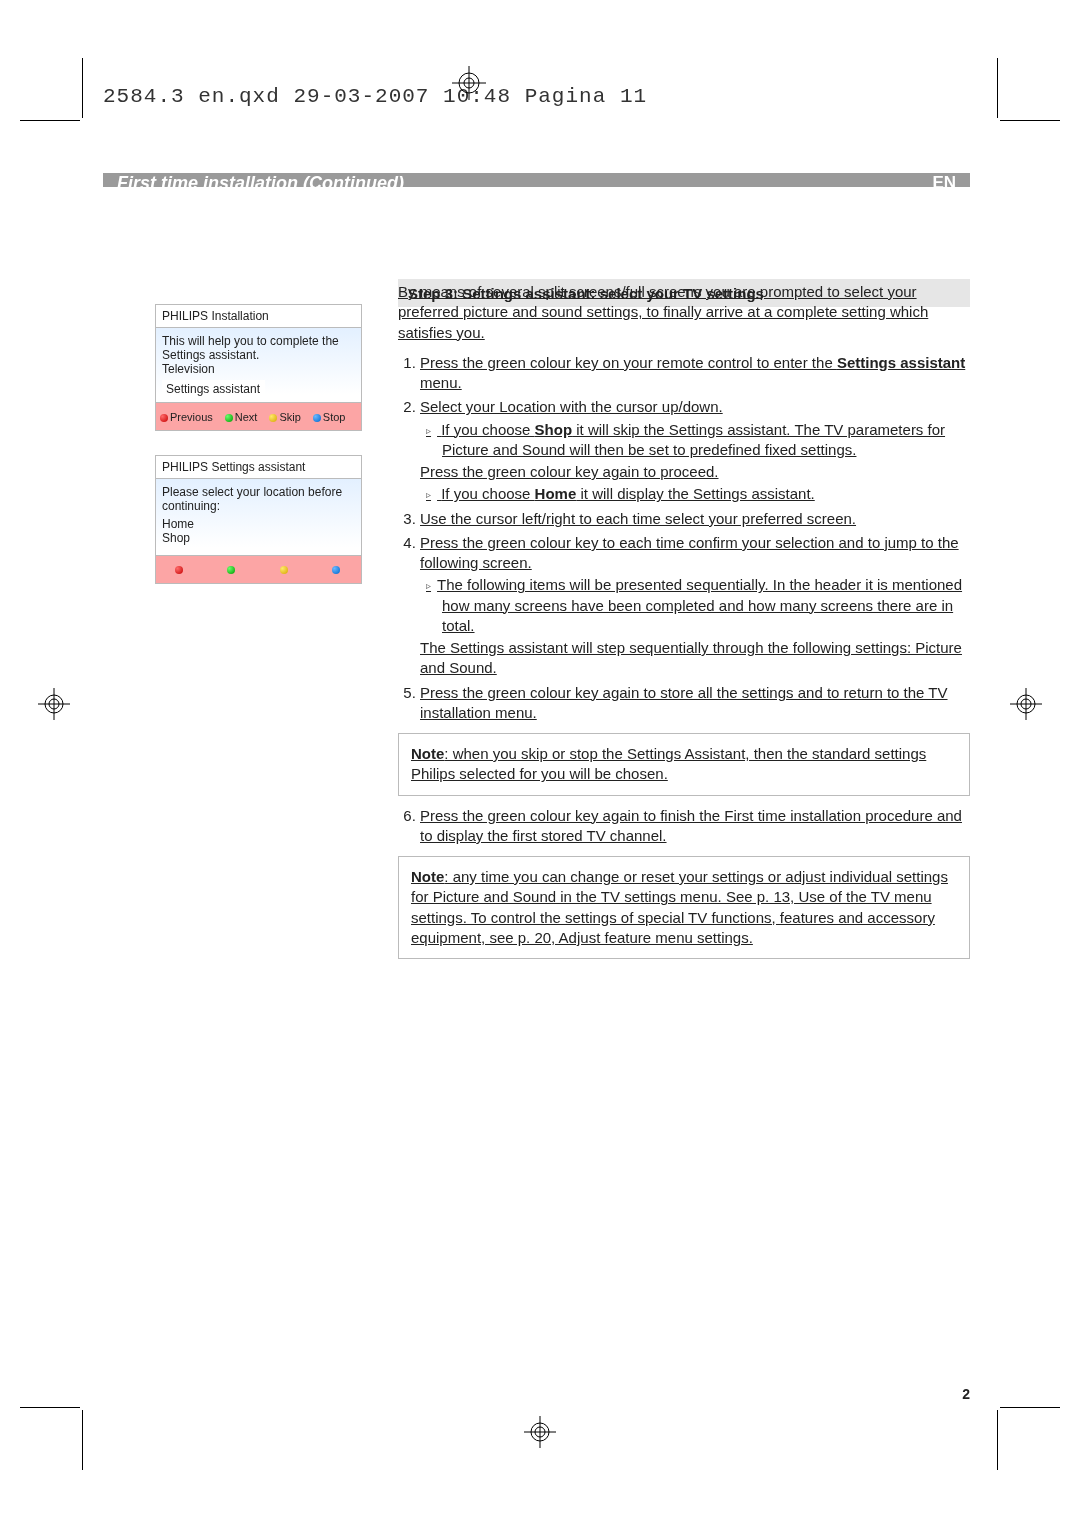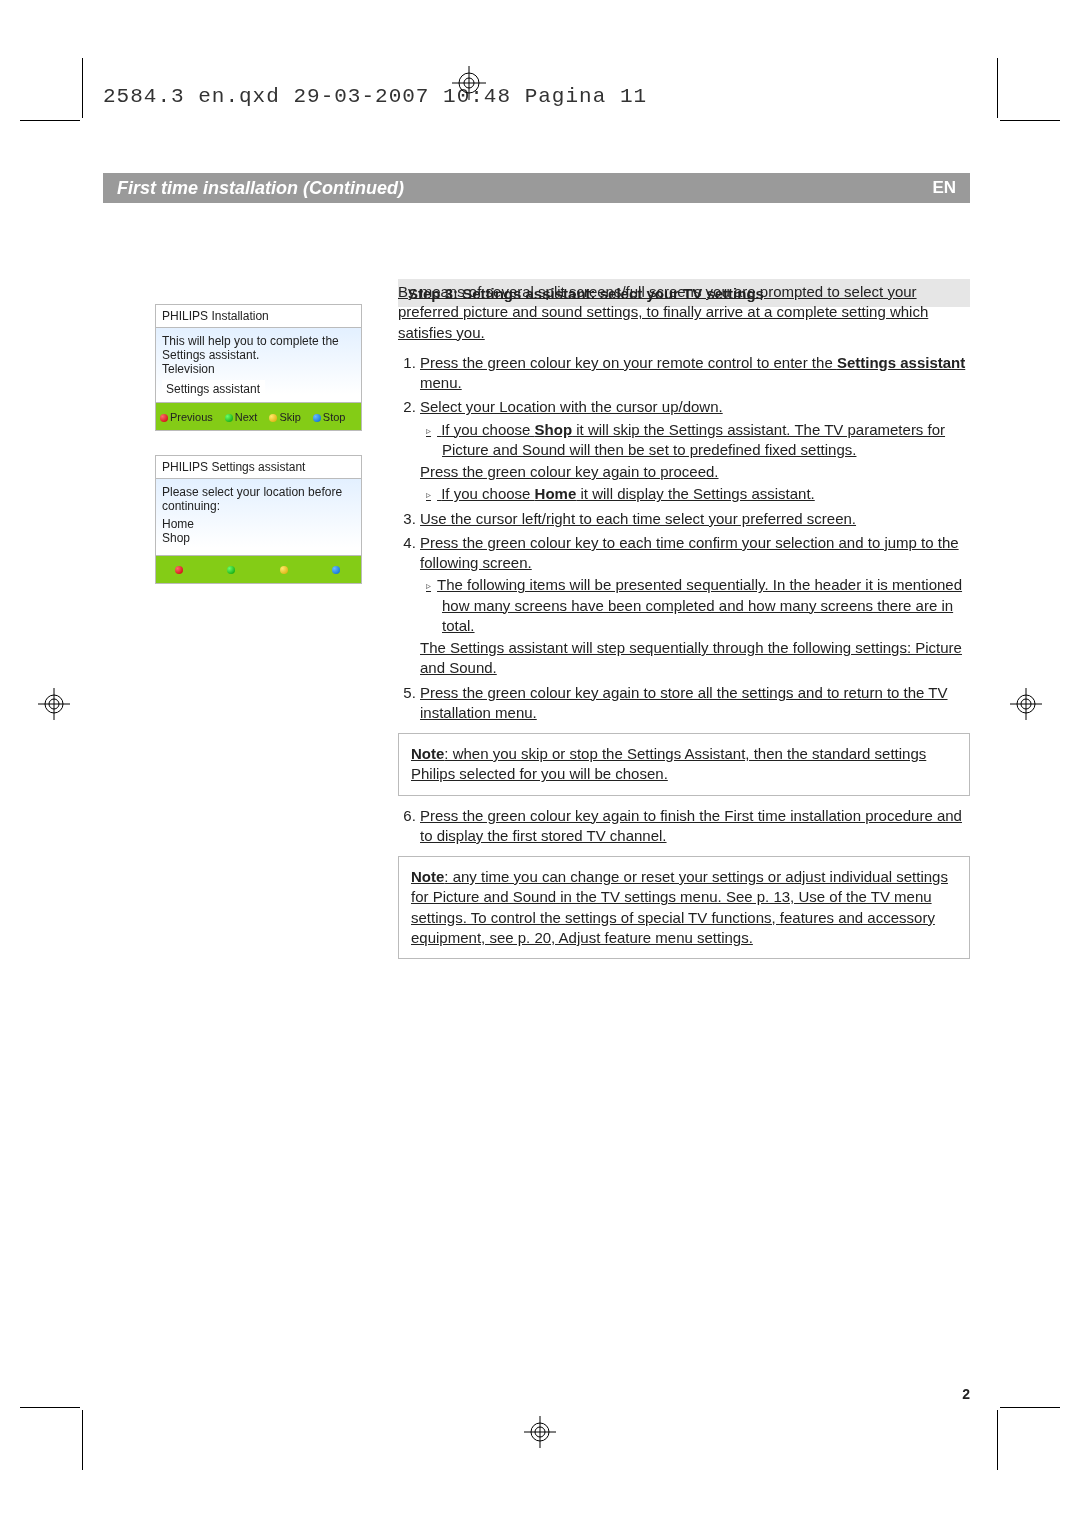--- a/index.html
+++ b/index.html
@@ -45,24 +45,23 @@
     top: 66px;
     left: 452px;
     width: 34px; height: 34px;
   }
 
   .title-bar {
     position: absolute;
     top: 173px;
     left: 103px;
     right: 110px;
-    height: 30px;
+    height: 14px;
     background: #9a9a9a;
     display: flex;
-    align-items: center;
     padding: 0 14px;
     box-sizing: border-box;
     color: #fff;
     font-weight: bold;
   }
   .title-bar .title-left {
     flex: 1;
     font-size: 18px;
     font-style: italic;
   }
@@ -112,21 +111,21 @@
   .menu-card .mc-selected {
     background: #fff;
     padding: 2px 4px;
     margin-top: 4px;
     display: inline-block;
     min-width: 95px;
   }
   .menu-card .mc-footer {
     border: 1px solid #bbb;
     border-top: none;
-    background: #84cc16;
+    background: #fca5a5;
     padding: 5px 4px 4px 4px;
     display: flex;
     gap: 12px;
     font-size: 11px;
     align-items: center;
     min-height: 18px;
   }
   .dot {
     width: 8px; height: 8px; border-radius: 50%;
     display: inline-block; margin-right: 2px;

